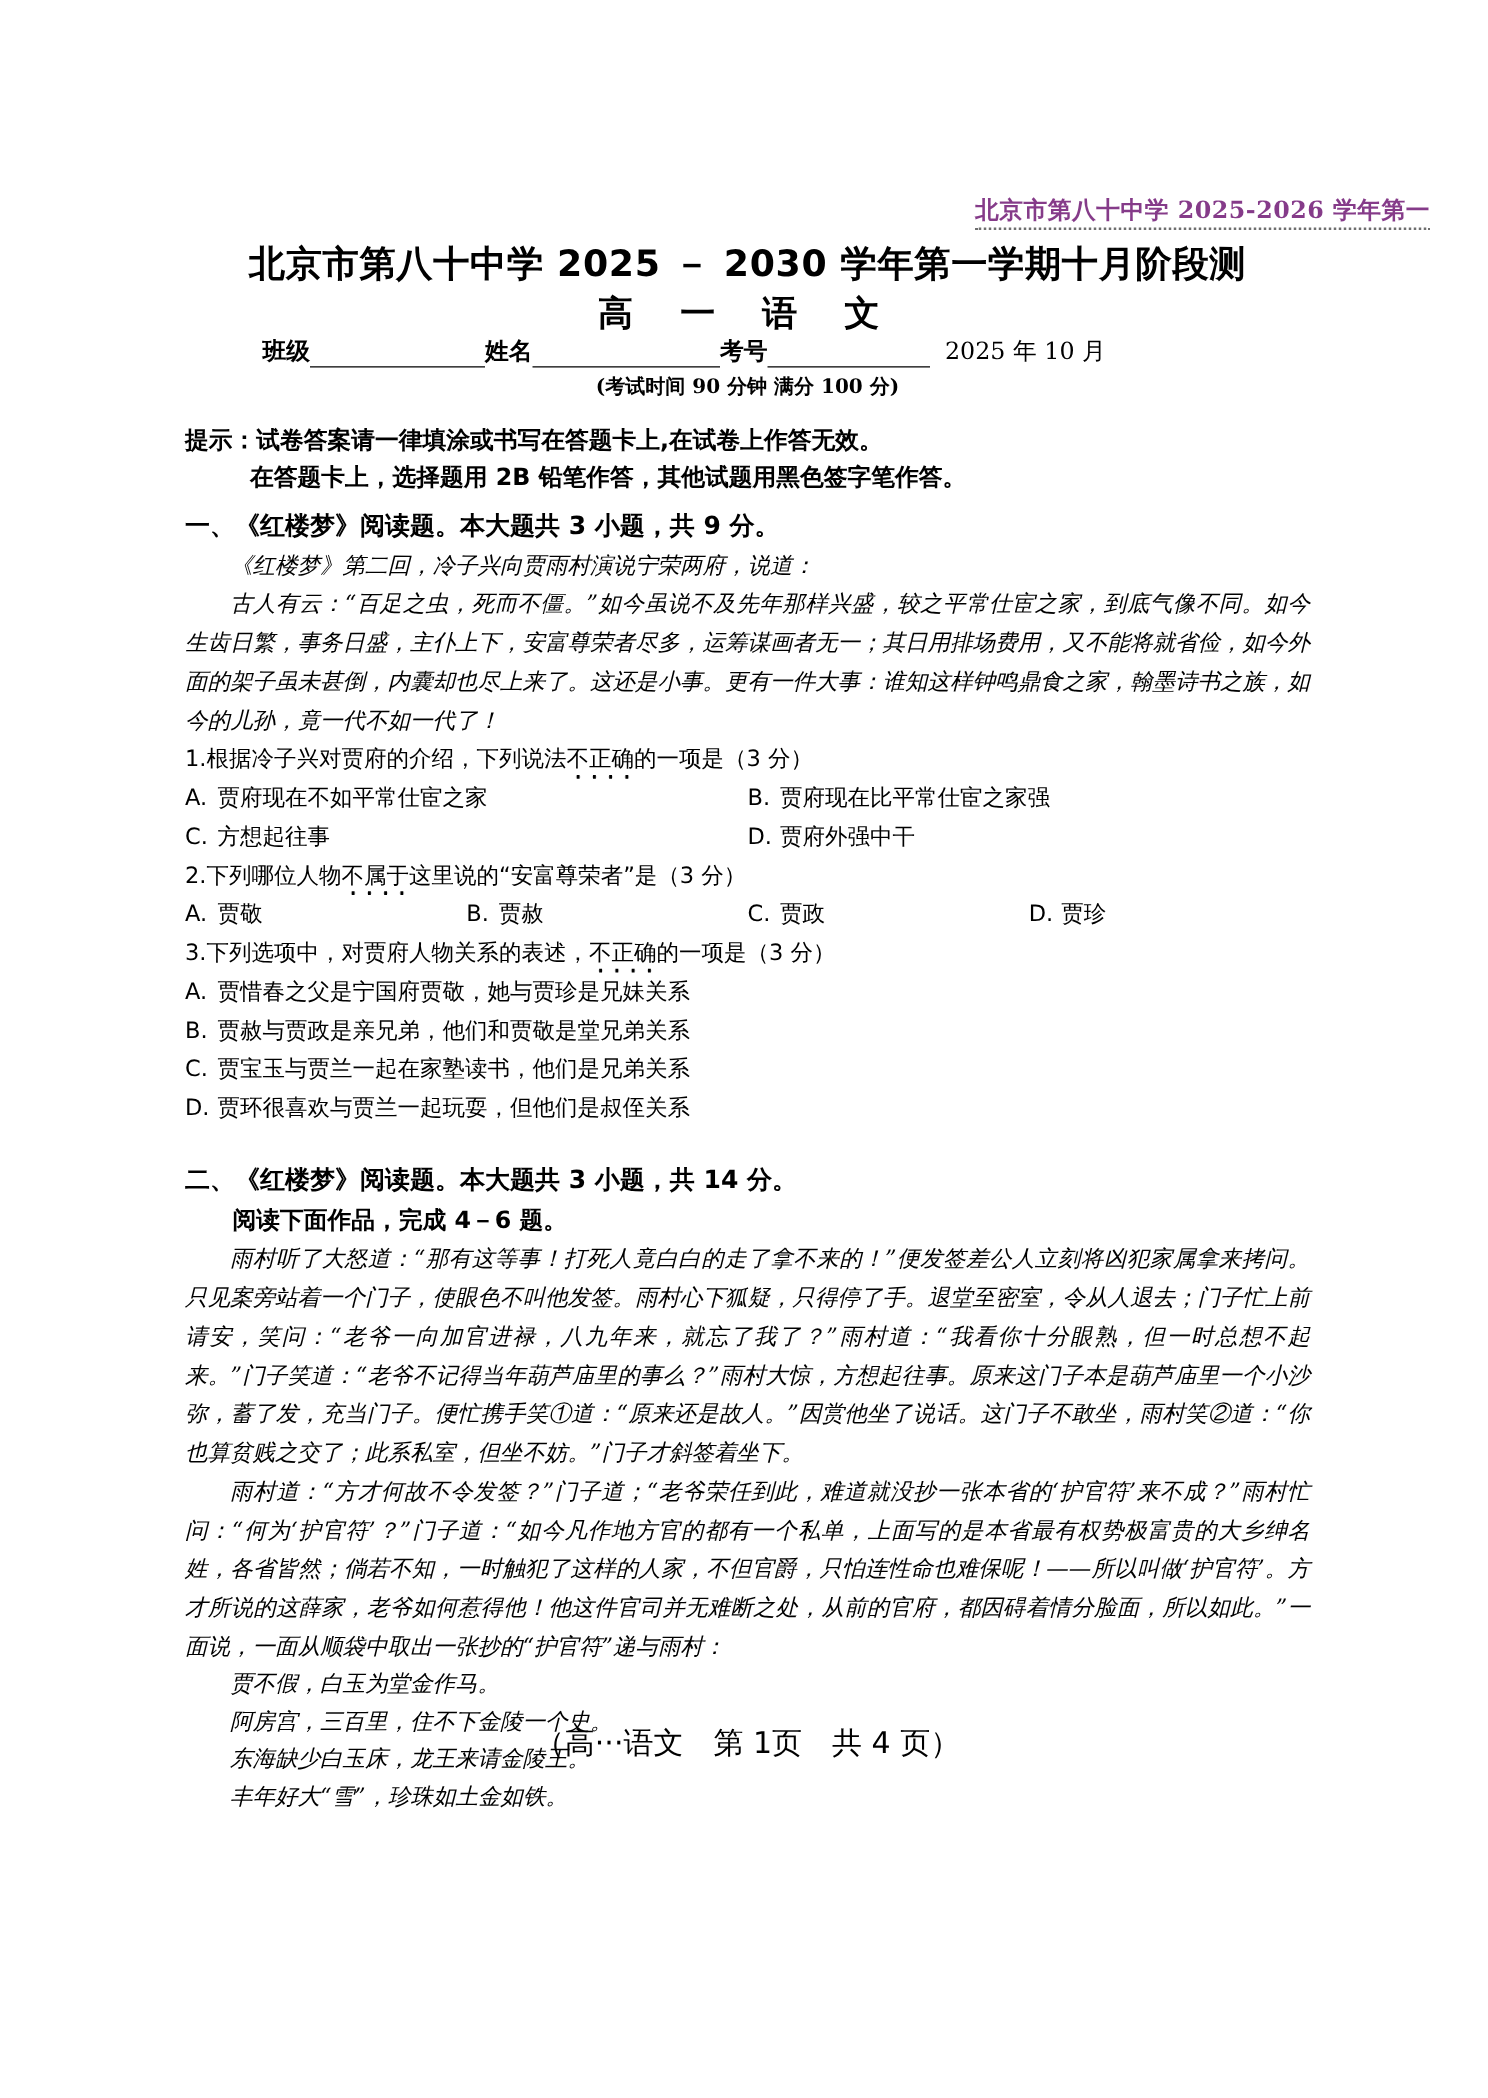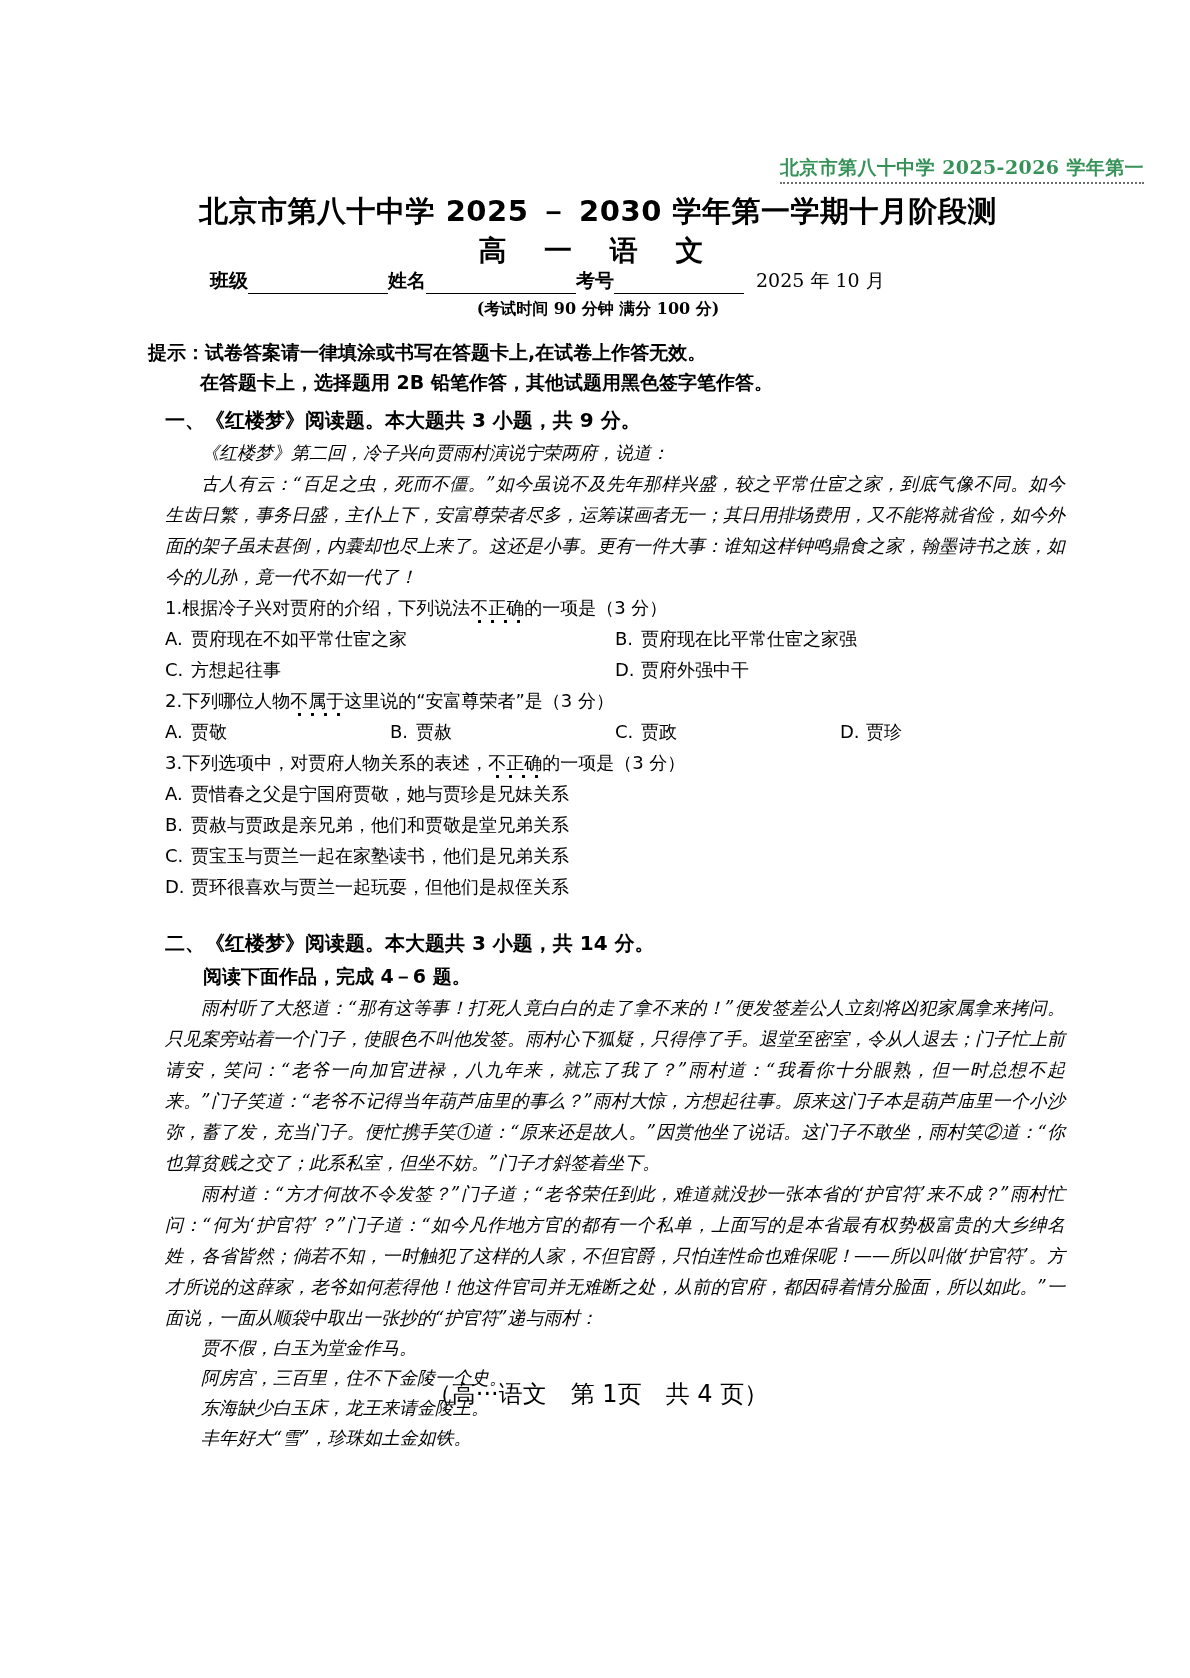--- a/index.html
+++ b/index.html
@@ -23,21 +23,21 @@
   }
 
   
   .scan-header {
     position: absolute;
     right: 46px;
     top: 155px;
     font-family: "DejaVu Serif", "Liberation Serif", serif;
     font-size: 19px;
     font-weight: bold;
-    color: #15803d;
+    color: #701a75;
     letter-spacing: 0.4px;
     white-space: nowrap;
     border-bottom: 2px dotted #555;
     padding-bottom: 1px;
     opacity: 0.85;
   }
 
   
   .title-main {
     position: absolute;
@@ -115,21 +115,20 @@
     line-height: 30px;
   }
   .notice-line2 { padding-left: 52px; }
 
   
   .flow {
     position: absolute;
     left: 148px;
     top: 405px;
     width: 900px;
-    margin-left: 17px;
   }
   .sec-head {
     font-size: 20px;
     font-weight: bold;
     font-family: "DejaVu Sans", "Liberation Sans", sans-serif;
     line-height: 31px;
     margin: 0 0 2px 0;
   }
   .lead {
     font-size: 18px;

